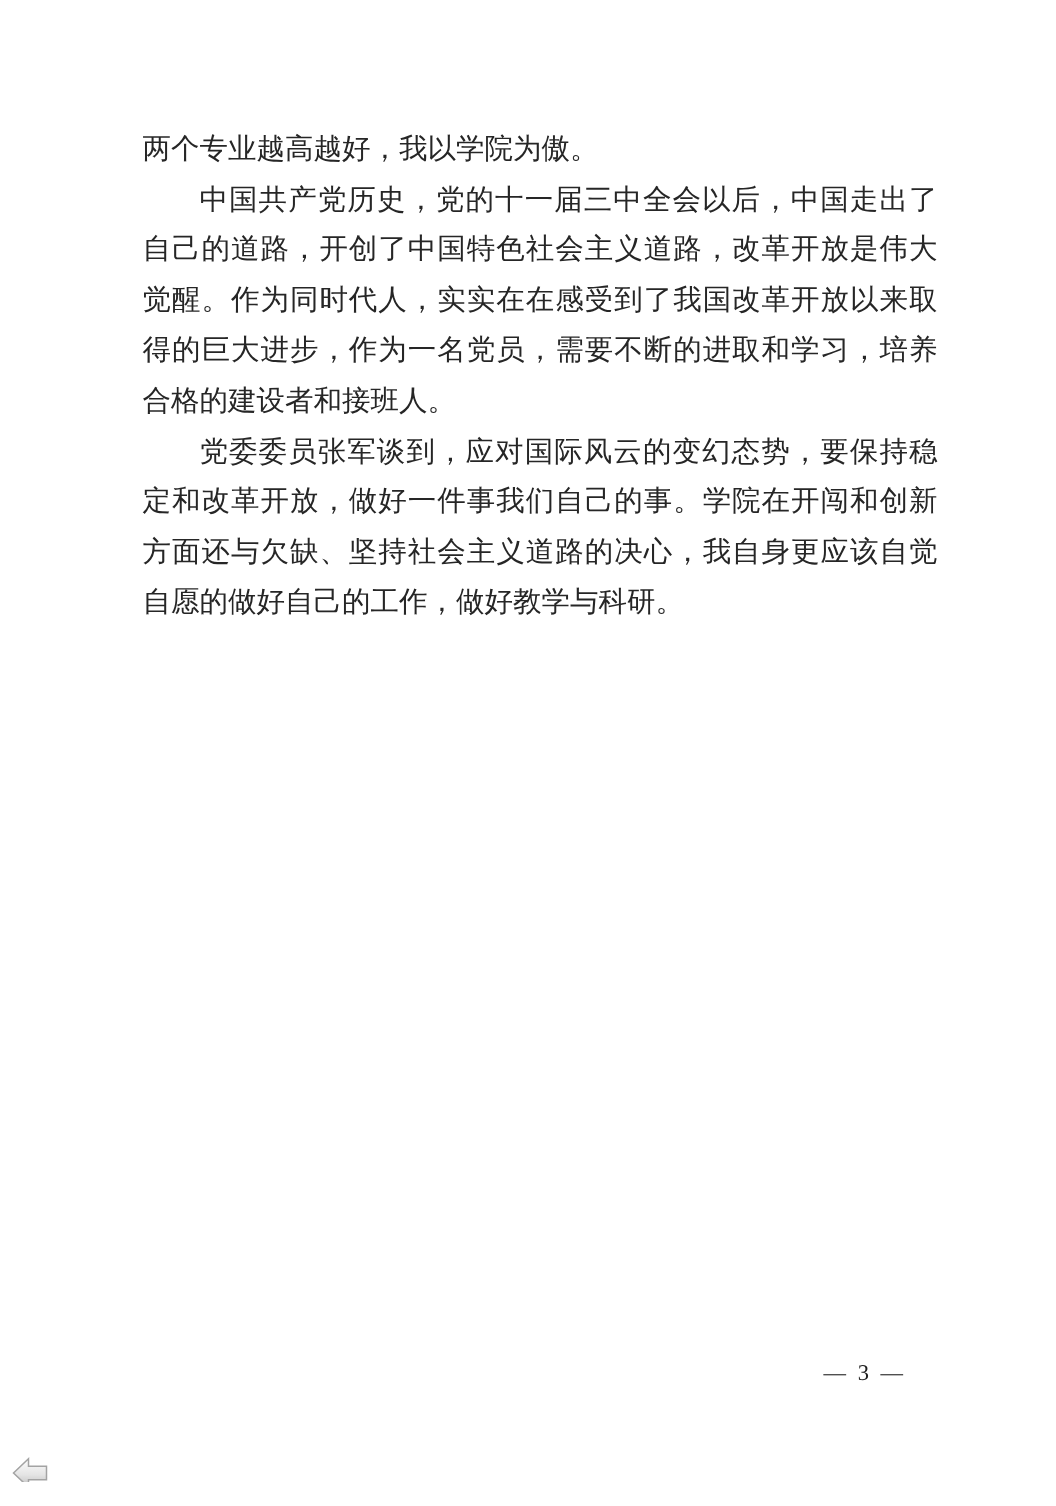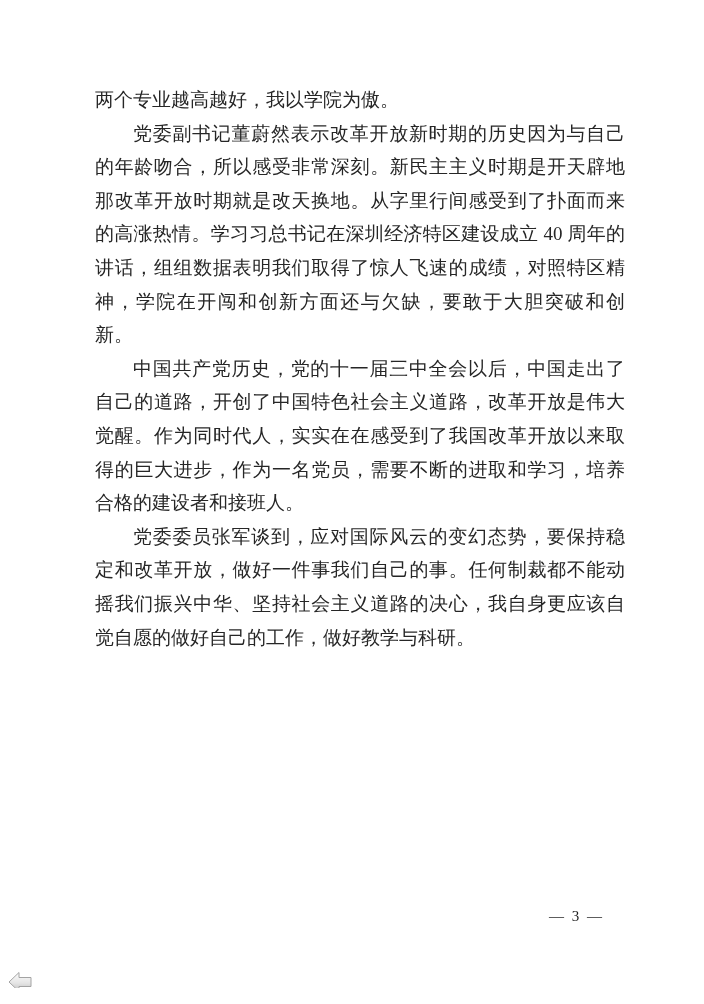--- a/index.html
+++ b/index.html
@@ -55,23 +55,22 @@
     opacity: 0.9;
   }
 </style>
 </head>
 <body>
 
 <div class="page">
 
   <div class="content">
     <p class="continuation">两个专业越高越好，我以学院为傲。</p>
-    <p>党委副书记董蔚然表示改革开放新时期的历史因为与自己的年龄吻合，所以感受非常深刻。新民主主义时期是开天辟地那改革开放时期就是改天换地。从字里行间感受到了扑面而来的高涨热情。学习习总书记在深圳经济特区建设成立 40 周年的讲话，组组数据表明我们取得了惊人飞速的成绩，对照特区精神，学院在开闯和创新方面还与欠缺，要敢于大胆突破和创新。</p>
     <p>中国共产党历史，党的十一届三中全会以后，中国走出了自己的道路，开创了中国特色社会主义道路，改革开放是伟大觉醒。作为同时代人，实实在在感受到了我国改革开放以来取得的巨大进步，作为一名党员，需要不断的进取和学习，培养合格的建设者和接班人。</p>
-    <p>党委委员张军谈到，应对国际风云的变幻态势，要保持稳定和改革开放，做好一件事我们自己的事。任何制裁都不能动摇我们振兴中华、坚持社会主义道路的决心，我自身更应该自觉自愿的做好自己的工作，做好教学与科研。</p>
+    <p>党委委员张军谈到，应对国际风云的变幻态势，要保持稳定和改革开放，做好一件事我们自己的事。学院在开闯和创新方面还与欠缺、坚持社会主义道路的决心，我自身更应该自觉自愿的做好自己的工作，做好教学与科研。</p>
   </div>
 
   <div class="page-number">— 3 —</div>
 
   <div class="back-arrow">
     <svg width="24" height="22" viewBox="0 0 24 22" xmlns="http://www.w3.org/2000/svg">
       <defs>
         <linearGradient id="arrowGrad" x1="0" y1="0" x2="0" y2="1">
           <stop offset="0" stop-color="#fdfdfd"></stop>
           <stop offset="0.55" stop-color="#e3e3e3"></stop>

